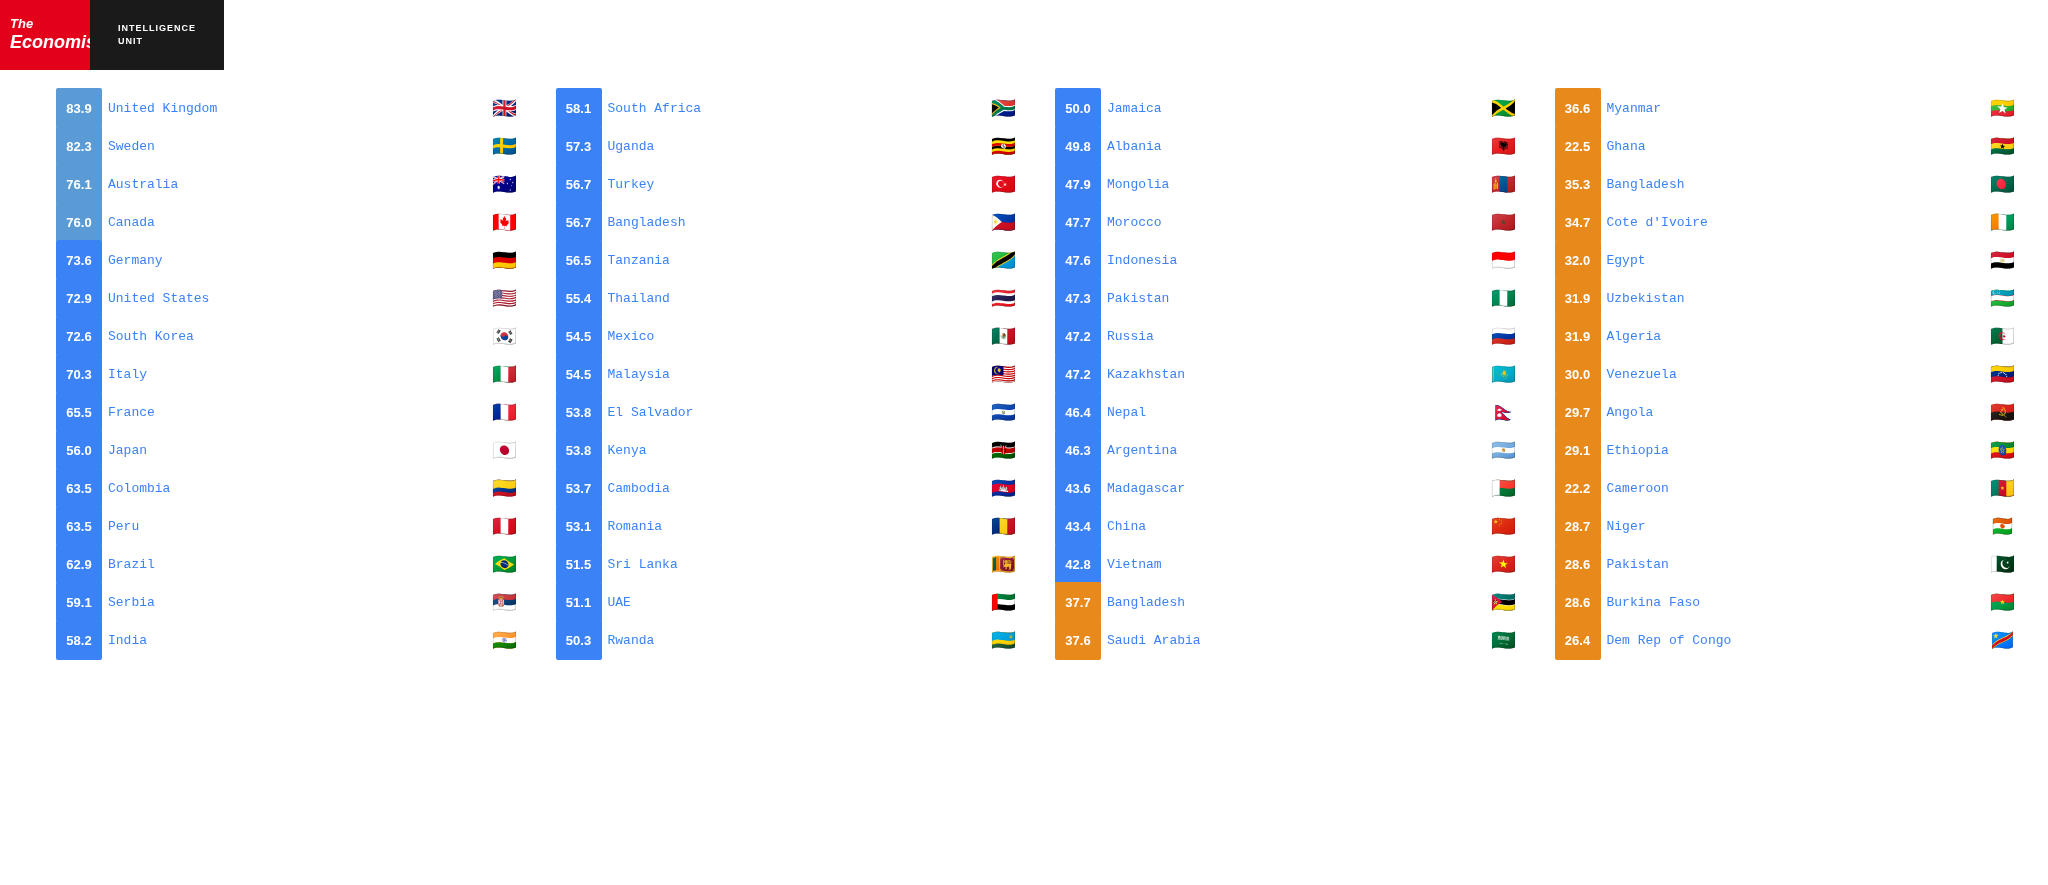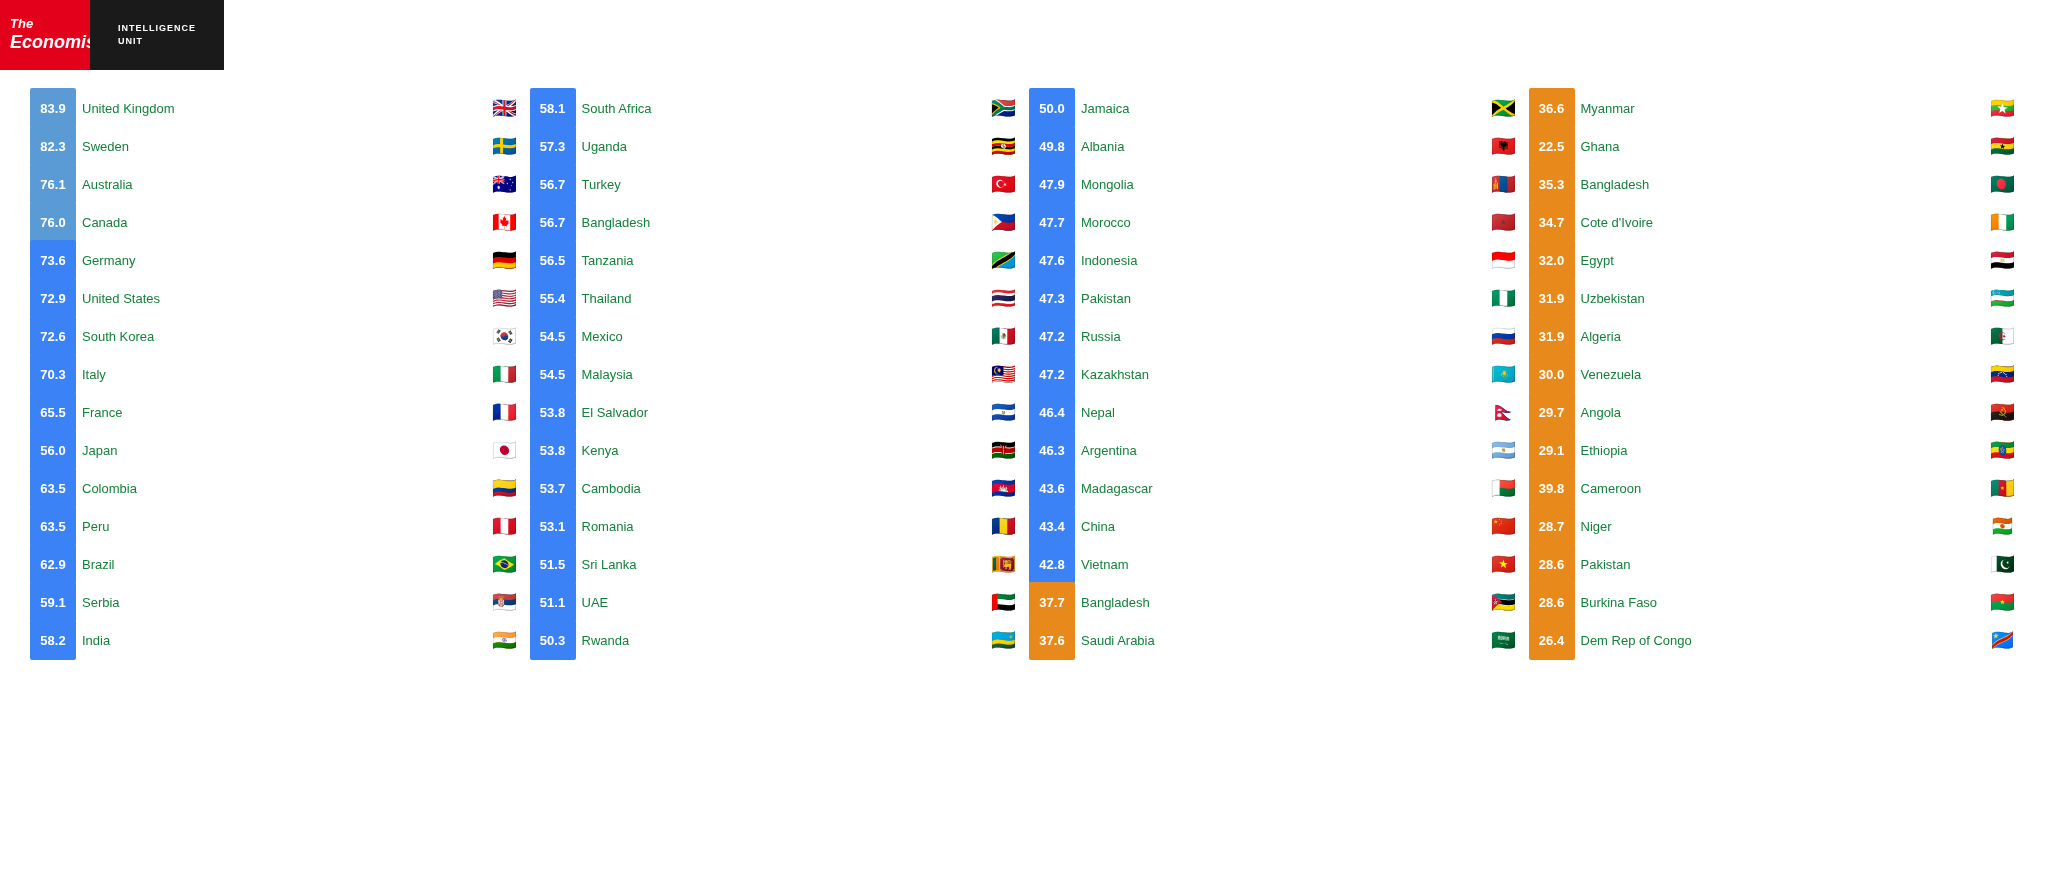--- a/index.html
+++ b/index.html
@@ -73,31 +73,33 @@
       width: 46px;
       min-width: 46px;
       height: 40px;
       display: flex;
       align-items: center;
       justify-content: center;
       color: #fff;
       font-size: 13px;
       font-weight: bold;
       border-radius: 2px;
+      margin-left: 26px;
     }
 
     .score-blue { background: #5b9bd5; }
     .score-purple { background: #3b82f6; }
     .score-orange { background: #e8891c; }
 
     .country-name {
       flex: 1;
       font-size: 13px;
-      color: #15803d;
+      color: #3b82f6;
       white-space: nowrap;
+      font-family: Liberation Mono, monospace;
     }
 
     .flag-icon {
       width: 30px;
       height: 30px;
       border-radius: 50%;
       display: flex;
       align-items: center;
       justify-content: center;
       font-size: 20px;
@@ -397,21 +399,21 @@
         <div class="score-badge score-orange">29.7</div>
         <div class="country-name">Angola</div>
         <div class="flag-icon">🇦🇴</div>
       </div>
       <div class="row">
         <div class="score-badge score-orange">29.1</div>
         <div class="country-name">Ethiopia</div>
         <div class="flag-icon">🇪🇹</div>
       </div>
       <div class="row">
-        <div class="score-badge score-orange">39.8</div>
+        <div class="score-badge score-orange">22.2</div>
         <div class="country-name">Cameroon</div>
         <div class="flag-icon">🇨🇲</div>
       </div>
       <div class="row">
         <div class="score-badge score-orange">28.7</div>
         <div class="country-name">Niger</div>
         <div class="flag-icon">🇳🇪</div>
       </div>
       <div class="row">
         <div class="score-badge score-orange">28.6</div>

